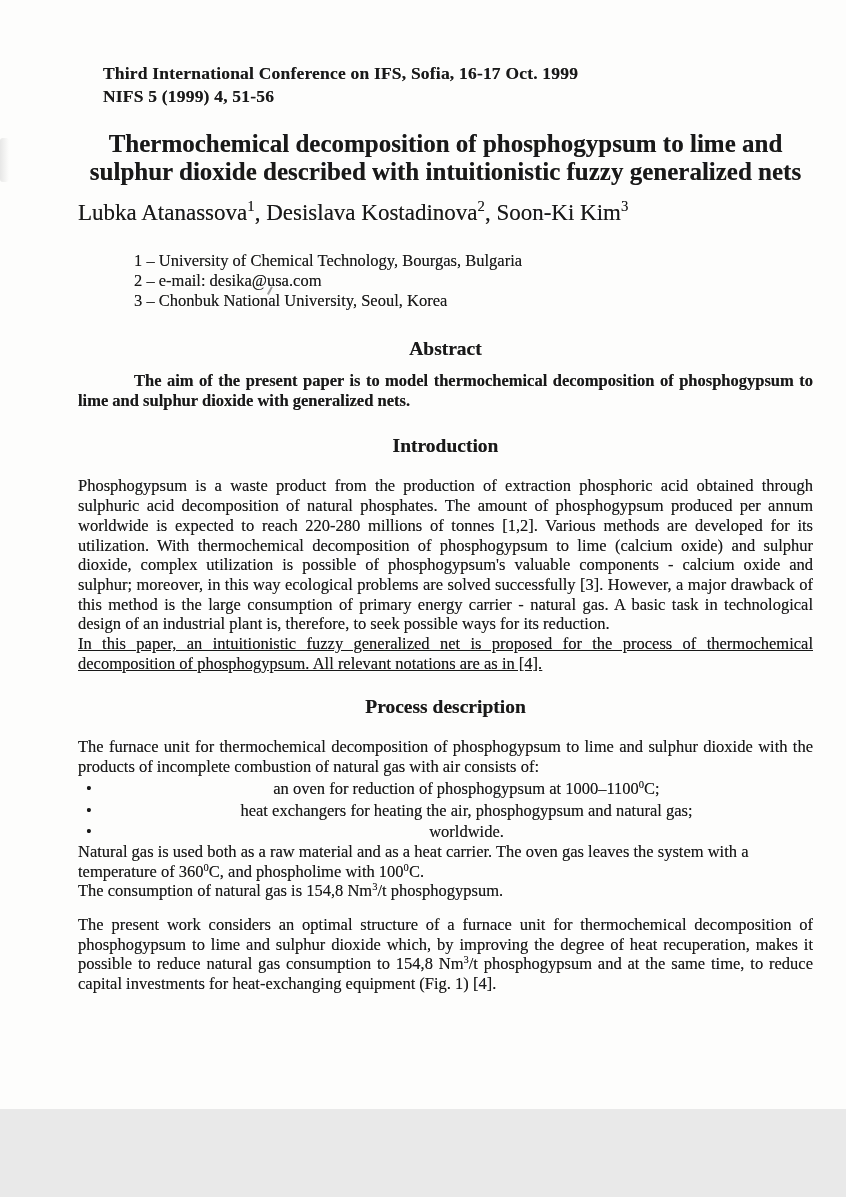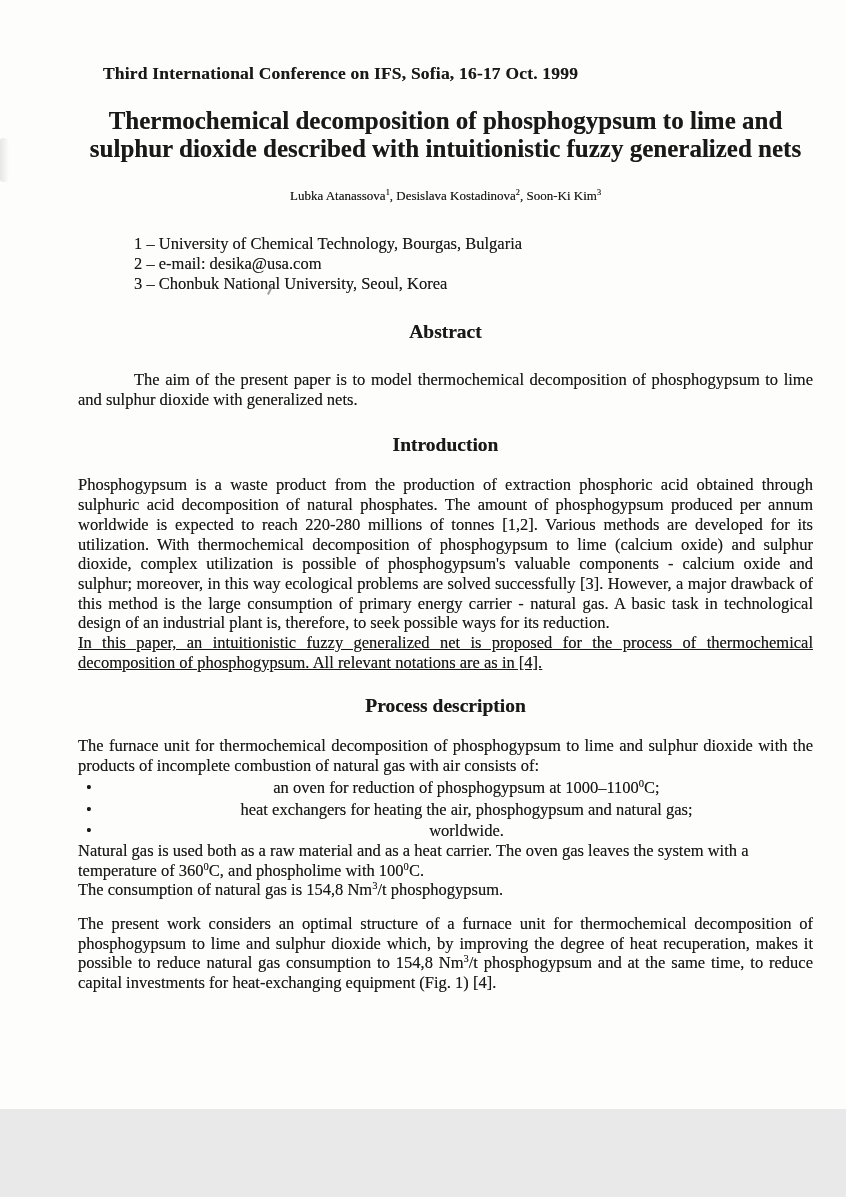--- a/index.html
+++ b/index.html
@@ -25,23 +25,22 @@
   }
   .paper-title {
     margin-top:22px;
     text-align:center;
     font-weight:bold;
     font-size:25px;
     line-height:28px;
     padding:0 6px;
   }
   .authors-line {
-    margin-top:20px;
-    text-align:center;
-    font-size:13px;
+    margin-top:14px;
+    font-size:23px;
     line-height:26px;
   }
   .affiliations {
     margin-top:25px;
     margin-left:56px;
     font-size:16.5px;
     line-height:20px;
   }
   .section-heading {
     font-weight:bold;
@@ -50,21 +49,21 @@
     text-align:center;
   }
   .h-abstract      { margin-top:26px; }
   .h-introduction  { margin-top:24px; }
   .h-process       { margin-top:22px; }
   .body-text {
     font-size:16.5px;
     line-height:19.7px;
     text-align:justify;
   }
-  .abstract-para { margin-top:26px; text-indent:56px; }
+  .abstract-para { margin-top:10px; text-indent:56px;font-weight:bold; }
   .intro-para    { margin-top:18px; }
   .intro-para-2  { margin-top:0;text-decoration:underline; }
   .process-intro { margin-top:18px; }
   .bullet-row { display:flex; margin-top:2px; }
   .bullet-glyph {
     width:42px;
     flex:0 0 42px;
     padding-left:8px;
     box-sizing:border-box;
     font-size:16.5px;
@@ -100,20 +99,21 @@
 </head>
 <body>
 
 <div class="sheet">
 
   <div class="edge-smudge"></div>
   <div class="stray-mark"></div>
 
   <div class="header-block">
     <div>Third International Conference on IFS, Sofia, 16-17 Oct. 1999</div>
+    <div>NIFS 5 (1999) 4, 51-56</div>
   </div>
 
   <h1 class="paper-title" style="margin-bottom:0;">Thermochemical decomposition of phosphogypsum to lime and sulphur dioxide described with intuitionistic fuzzy generalized nets</h1>
 
   <div class="authors-line">Lubka Atanassova<sup>1</sup>, Desislava Kostadinova<sup>2</sup>, Soon-Ki Kim<sup>3</sup></div>
 
   <div class="affiliations">
     <div>1 – University of Chemical Technology, Bourgas, Bulgaria</div>
     <div>2 – e-mail: desika@usa.com</div>
     <div>3 – Chonbuk National University, Seoul, Korea</div>

